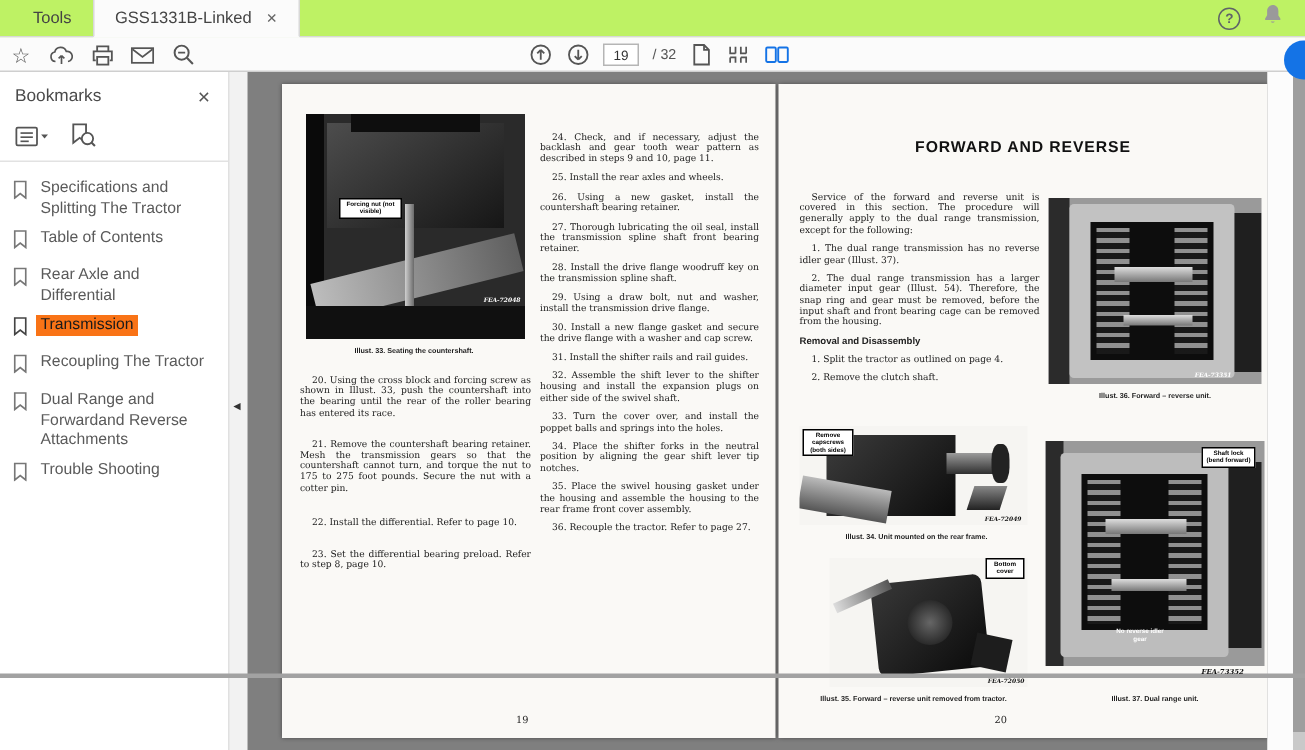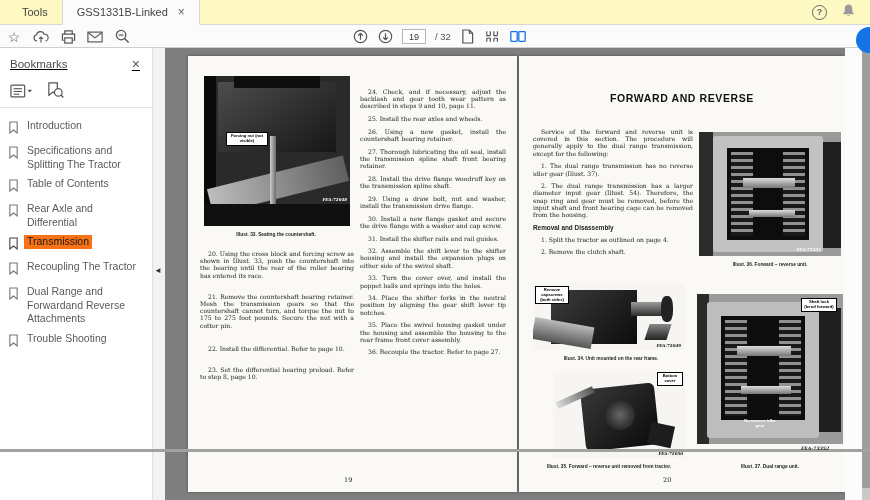--- a/index.html
+++ b/index.html
@@ -1,21 +1,21 @@
 <!DOCTYPE html>
 <html><head>
 <meta charset="utf-8">
 <style>
   * { box-sizing: border-box; margin: 0; padding: 0; }
   html, body { width: 870px; height: 500px; overflow: hidden; }
   body { font-family: "Liberation Sans", sans-serif; background: #fff; position: relative; }
 
   
   .tabbar { position: absolute; left: 0; top: 0; width: 870px; height: 25px;
-            background: #fef9c3; border-bottom: 1px solid #d8d8d8; display: flex; align-items: stretch; }
+            background: #bef264; border-bottom: 1px solid #d8d8d8; display: flex; align-items: stretch; }
   .tab { display: flex; align-items: center; padding: 0 14px; font-size: 11px; color: #444; cursor: default; }
   .tab.tools { margin-left: 8px; }
   .tab.active { background: #fbfbfb; border-left: 1px solid #d8d8d8; border-right: 1px solid #d8d8d8;
                 border-bottom: 1px solid #fbfbfb; margin-bottom: -1px; width: 138px; justify-content: space-between; }
   .tab .title { white-space: nowrap; overflow: hidden; max-width: 100px; }
   .tab .close { font-size: 12px; color: #666; margin-left: 8px; cursor: pointer; }
   .tabbar-right { margin-left: auto; display: flex; align-items: center; gap: 14px; padding-right: 14px; }
   .qicon { width: 15px; height: 15px; border: 1.4px solid #5f6368; border-radius: 50%;
            font-size: 9px; color: #5f6368; display: flex; align-items: center; justify-content: center; font-weight: bold; }
 
@@ -33,21 +33,21 @@
 
   
   .fab { position: absolute; right: -12px; top: 27px; width: 26px; height: 26px; border-radius: 50%;
          background: #1473e6; z-index: 50; cursor: pointer; }
 
   
   .main { position: absolute; left: 0; top: 48px; width: 870px; height: 452px; }
 
   
   .sidebar { position: absolute; left: 0; top: 0; width: 152px; height: 452px; background: #ffffff; }
-  .sb-head { display: flex; align-items: center; justify-content: space-between; padding: 10px 12px 6px 10px; text-decoration: underline; }
+  .sb-head { display: flex; align-items: center; justify-content: space-between; padding: 10px 12px 6px 10px; }
   .sb-title { font-size: 11.5px; color: #4a4a4a; }
   .sb-close { font-size: 14px; color: #555; cursor: pointer; line-height: 10px; }
   .sb-tools { display: flex; align-items: center; gap: 14px; padding: 6px 10px 8px 10px;
               border-bottom: 1px solid #e2e2e2; }
   .sb-tool { display: flex; align-items: center; cursor: pointer; }
   .sb-list { padding: 8px 4px 0 6px; }
   .sb-item { display: flex; align-items: flex-start; padding: 3px 2px; cursor: pointer; }
   .sb-item .bm-ic { flex: 0 0 16px; padding-top: 1px; }
   .sb-item .lbl { font-size: 10.5px; line-height: 13.5px; color: #5a5a5a; padding: 0 3px; }
   .sb-item.selected .lbl { background: #f97316; color: #1a1a1a; }
@@ -211,26 +211,20 @@
             <circle cx="13" cy="11" r="4" fill="#fff" stroke="#555" stroke-width="1.3"></circle>
             <line x1="15.8" y1="13.8" x2="18.3" y2="16.3" stroke="#555" stroke-width="1.5"></line>
           </svg>
       </span>
     </div>
     <div class="sb-list">
       <div class="sb-item">
         <span class="bm-ic"><svg width="11" height="13" viewBox="0 0 12 14">
               <path fill="none" stroke="#777" stroke-width="1.2" d="M2 1h8v12l-4-3.2L2 13z"></path>
             </svg></span>
-        <span class="lbl">Introduction</span>
-      </div>
-      <div class="sb-item">
-        <span class="bm-ic"><svg width="11" height="13" viewBox="0 0 12 14">
-              <path fill="none" stroke="#777" stroke-width="1.2" d="M2 1h8v12l-4-3.2L2 13z"></path>
-            </svg></span>
         <span class="lbl">Specifications and Splitting The Tractor</span>
       </div>
       <div class="sb-item">
         <span class="bm-ic"><svg width="11" height="13" viewBox="0 0 12 14">
               <path fill="none" stroke="#777" stroke-width="1.2" d="M2 1h8v12l-4-3.2L2 13z"></path>
             </svg></span>
         <span class="lbl">Table of Contents</span>
       </div>
       <div class="sb-item">
         <span class="bm-ic"><svg width="11" height="13" viewBox="0 0 12 14">

